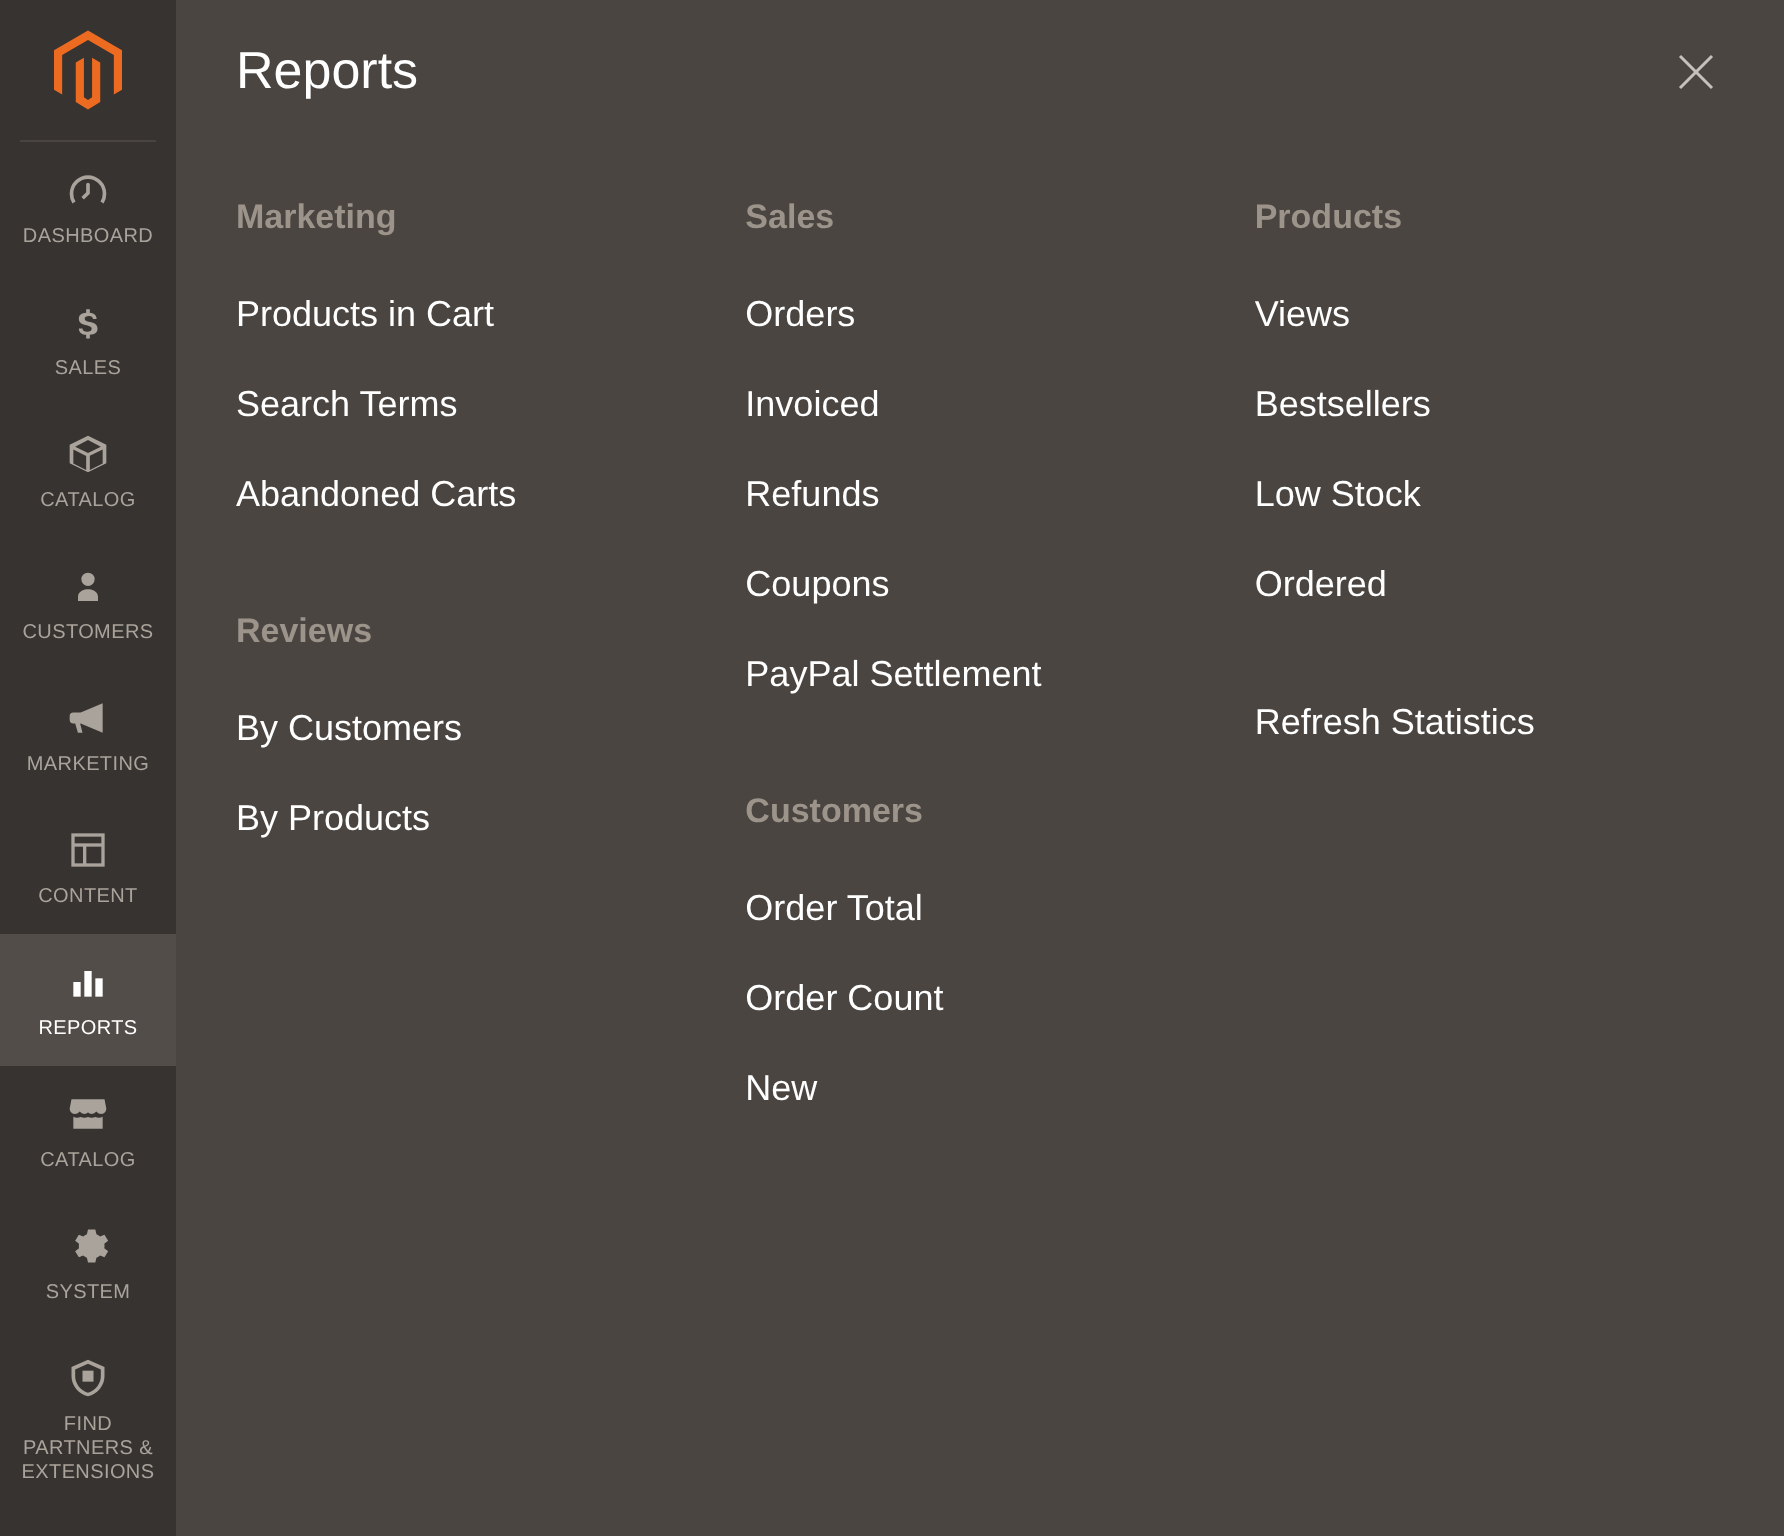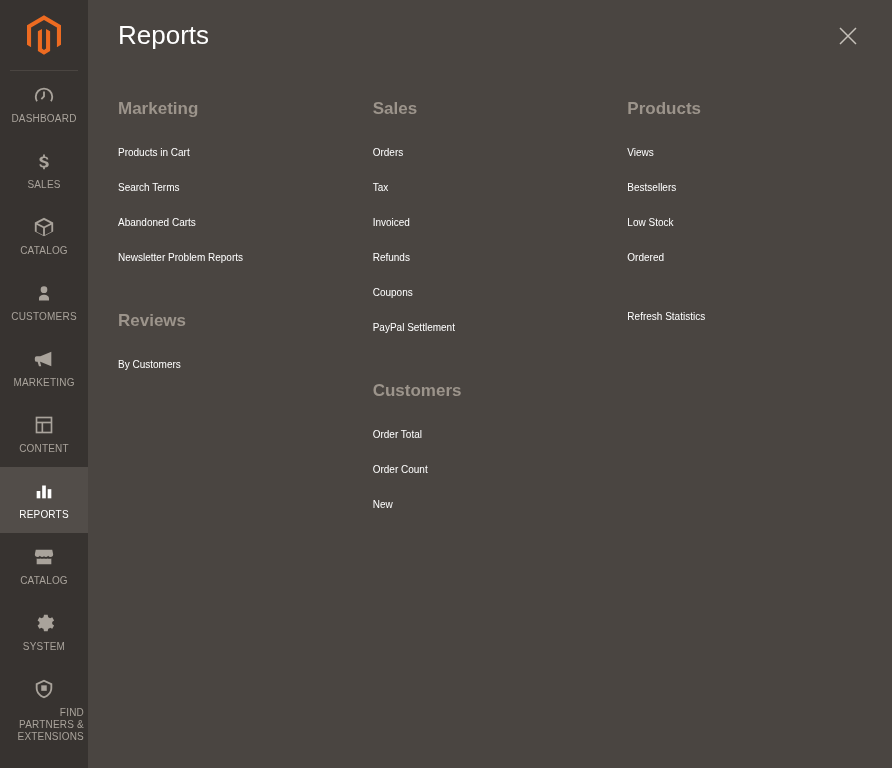--- a/index.html
+++ b/index.html
@@ -11,21 +11,21 @@
   .logo {
     display: flex; align-items: center; justify-content: center;
     height: 70px;
   }
   .logo svg { width: 34px; height: 40px; }
   .divider {
     height: 1px; background: #4a4541; margin: 0 10px;
   }
   .nav-item {
     display: flex; flex-direction: column; align-items: center; justify-content: center;
-    color: #a9a39b; font-size: 10px; text-align: right; cursor: pointer;
+    color: #a9a39b; font-size: 10px; text-align: center; cursor: pointer;
     padding: 12px 0; letter-spacing: 0.2px;
   }
   .nav-item.active {
     background: #524d49;
     color: #fff;
   }
   .nav-item .icon {
     display: flex; align-items: center; justify-content: center;
     width: 24px; height: 24px; margin-bottom: 6px;
   }
@@ -46,21 +46,21 @@
     width: 28px; height: 28px; display: flex; align-items: center; justify-content: center;
   }
   .columns {
     display: flex; padding: 30px 30px 0 30px; gap: 20px;
   }
   .col { flex: 1; }
   .section-heading {
     color: #9c948b; font-size: 17px; font-weight: 600; margin-bottom: 28px;
   }
   .link-item {
-    color: #fff; font-size: 10px; margin-bottom: 24px; cursor: pointer; font-weight: 400;
+    color: #fff; font-size: 18px; margin-bottom: 24px; cursor: pointer; font-weight: 400;
   }
   .section + .section { margin-top: 48px; }
 </style>
 </head>
 <body>
 
 <div class="sidebar">
   <div class="logo">
     <svg viewBox="0 0 100 116">
       <path fill="#ED6B21" d="M50 0 L100 29 L100 87 L88 94 L88 36 L50 14 L12 36 L12 94 L0 87 L0 29 Z"></path>
@@ -176,33 +176,32 @@
   </div>
 
   <div class="columns">
 
     <div class="col">
       <div class="section">
         <div class="section-heading">Marketing</div>
         <div class="link-item">Products in Cart</div>
         <div class="link-item">Search Terms</div>
         <div class="link-item">Abandoned Carts</div>
-        <div class="link-item">Newsletter Problem Reports</div>
       </div>
       <div class="section">
         <div class="section-heading">Reviews</div>
         <div class="link-item">By Customers</div>
+        <div class="link-item">By Products</div>
       </div>
     </div>
 
     <div class="col">
       <div class="section">
         <div class="section-heading">Sales</div>
         <div class="link-item">Orders</div>
-        <div class="link-item">Tax</div>
         <div class="link-item">Invoiced</div>
         <div class="link-item">Refunds</div>
         <div class="link-item">Coupons</div>
         <div class="link-item">PayPal Settlement</div>
       </div>
       <div class="section">
         <div class="section-heading">Customers</div>
         <div class="link-item">Order Total</div>
         <div class="link-item">Order Count</div>
         <div class="link-item">New</div>

